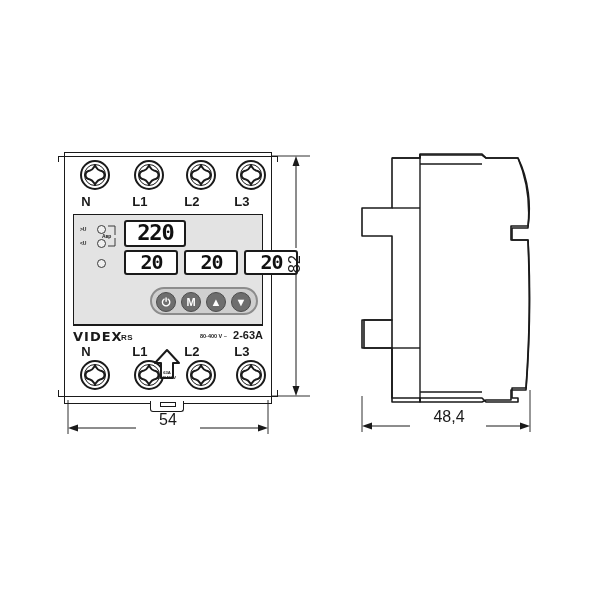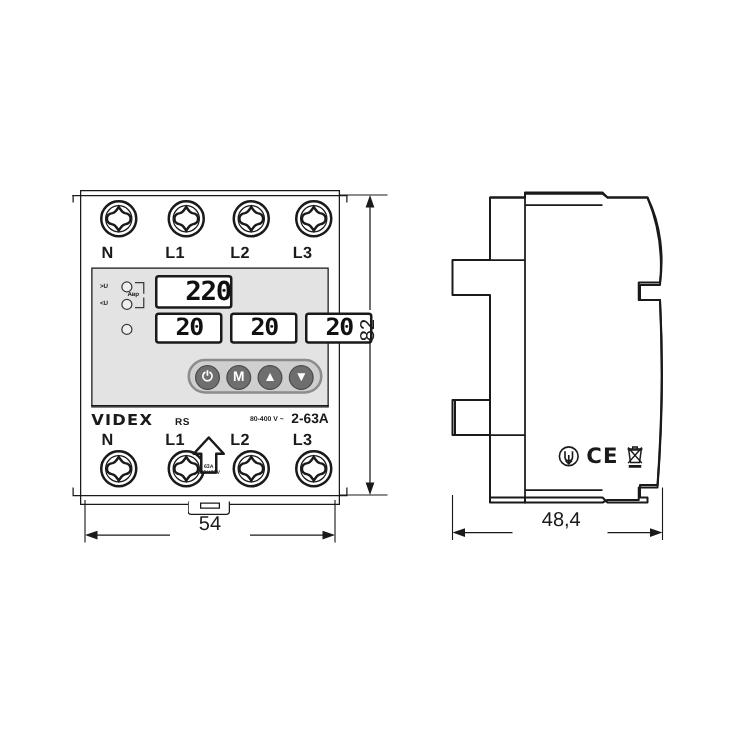--- a/index.html
+++ b/index.html
@@ -80,21 +80,21 @@
   .lcd{
     position:absolute;background:#ffffff;border:2px solid #1a1a1a;
     border-radius:3px;box-sizing:border-box;
     display:flex;align-items:center;justify-content:center;
   }
   .lcd-digits{
     font-family:"DejaVu Sans Mono", monospace;
     font-weight:bold;color:#111111;line-height:1;
     transform:scaleX(1.05);
   }
-  #lcd-main{left:50px;top:5px;width:62px;height:27px;justify-content:flex-end;}
+  #lcd-main{left:50px;top:5px;width:62px;height:27px;}
   #lcd-main .lcd-digits{font-size:21px;letter-spacing:-1px;}
   #lcd-l1{left:50px;top:35px;width:54px;height:25px;}
   #lcd-l2{left:110px;top:35px;width:54px;height:25px;}
   .lcd-sm .lcd-digits{font-size:19px;letter-spacing:-1px;}
 
   
   .button-bar{
     position:absolute;left:76px;top:72px;width:108px;height:28px;
     border:2px solid #8c8c8c;border-radius:14px;background:#cfcfcf;
     box-sizing:border-box;
@@ -112,21 +112,21 @@
 
   
   .brand-strip{position:absolute;left:9px;top:176px;width:190px;height:15px;}
   .brand-logo{
     position:absolute;left:0;top:1px;
     font-size:13px;font-weight:bold;letter-spacing:1px;
     font-family:"DejaVu Sans", sans-serif;color:#1a1a1a;
     transform:scaleY(0.92);
   }
   .brand-sub{
-    position:absolute;left:67px;top:5px;font-size:8px;font-weight:bold;
+    position:absolute;left:48px;top:5px;font-size:8px;font-weight:bold;
     letter-spacing:0.5px;color:#1a1a1a;
   }
   .rating-small{
     position:absolute;right:36px;top:5px;font-size:5.5px;font-weight:bold;
     color:#1a1a1a;white-space:nowrap;
   }
   .rating-big{
     position:absolute;right:0;top:1px;font-size:11px;font-weight:bold;
     color:#1a1a1a;white-space:nowrap;
   }
@@ -399,35 +399,20 @@
 
       <path d="M 60 2 L 60 56" fill="none" stroke="#1a1a1a" stroke-width="1.4"></path>
       <path d="M 60 246 L 60 196" fill="none" stroke="#1a1a1a" stroke-width="1.4"></path>
       <path d="M 32 56 L 60 56" fill="none" stroke="#1a1a1a" stroke-width="1.4"></path>
       <path d="M 32 196 L 60 196" fill="none" stroke="#1a1a1a" stroke-width="1.4"></path>
       <path d="M 60 56 L 60 196" fill="none" stroke="#1a1a1a" stroke-width="1.4"></path>
       <path d="M 60 12 L 122 12" fill="none" stroke="#1a1a1a" stroke-width="1.4"></path>
       <path d="M 60 240 L 122 240" fill="none" stroke="#1a1a1a" stroke-width="1.4"></path>
     </svg>
 
-    <div class="cert-marks">
-      <svg width="18" height="18" viewBox="0 0 18 18">
-        <circle cx="9" cy="9" r="7.5" fill="none" stroke="#1a1a1a" stroke-width="1.3"></circle>
-        <path d="M6 5 L6 9.5 C6 11.4 7.4 12.6 9 12.6 C10.6 12.6 12 11.4 12 9.5 L12 5" fill="none" stroke="#1a1a1a" stroke-width="1.3"></path>
-        <path d="M9 8 L9 15 M6.5 12.5 L9 15 L11.5 12.5" fill="none" stroke="#1a1a1a" stroke-width="1.3"></path>
-      </svg>
-      <span class="ce-text">CE</span>
-      <svg width="16" height="20" viewBox="0 0 16 20">
-        <path d="M3 5 L4.4 15 L11.6 15 L13 5 Z" fill="none" stroke="#1a1a1a" stroke-width="1.2"></path>
-        <path d="M2 4.2 L14 4.2" fill="none" stroke="#1a1a1a" stroke-width="1.2"></path>
-        <path d="M6.2 4.2 L6.2 2.6 L9.8 2.6 L9.8 4.2" fill="none" stroke="#1a1a1a" stroke-width="1.2"></path>
-        <path d="M2.5 3 L13.5 15.5 M13.5 3 L2.5 15.5" fill="none" stroke="#1a1a1a" stroke-width="1.2"></path>
-        <rect x="3" y="17" width="10" height="2.2" fill="#1a1a1a"></rect>
-      </svg>
-    </div>
   </div>
 
   <svg class="abs" style="left:0;top:0;" width="600" height="600" viewBox="0 0 600 600">
 
     <g>
       <path d="M272 156 L310 156" fill="none" stroke="#1a1a1a" stroke-width="0.9"></path>
       <path d="M272 396 L310 396" fill="none" stroke="#1a1a1a" stroke-width="0.9"></path>
       <path d="M296 160 L296 248" fill="none" stroke="#1a1a1a" stroke-width="1"></path>
       <path d="M296 272 L296 392" fill="none" stroke="#1a1a1a" stroke-width="1"></path>
       <path d="M296 156 L292.5 166 L299.5 166 Z" fill="#1a1a1a"></path>

